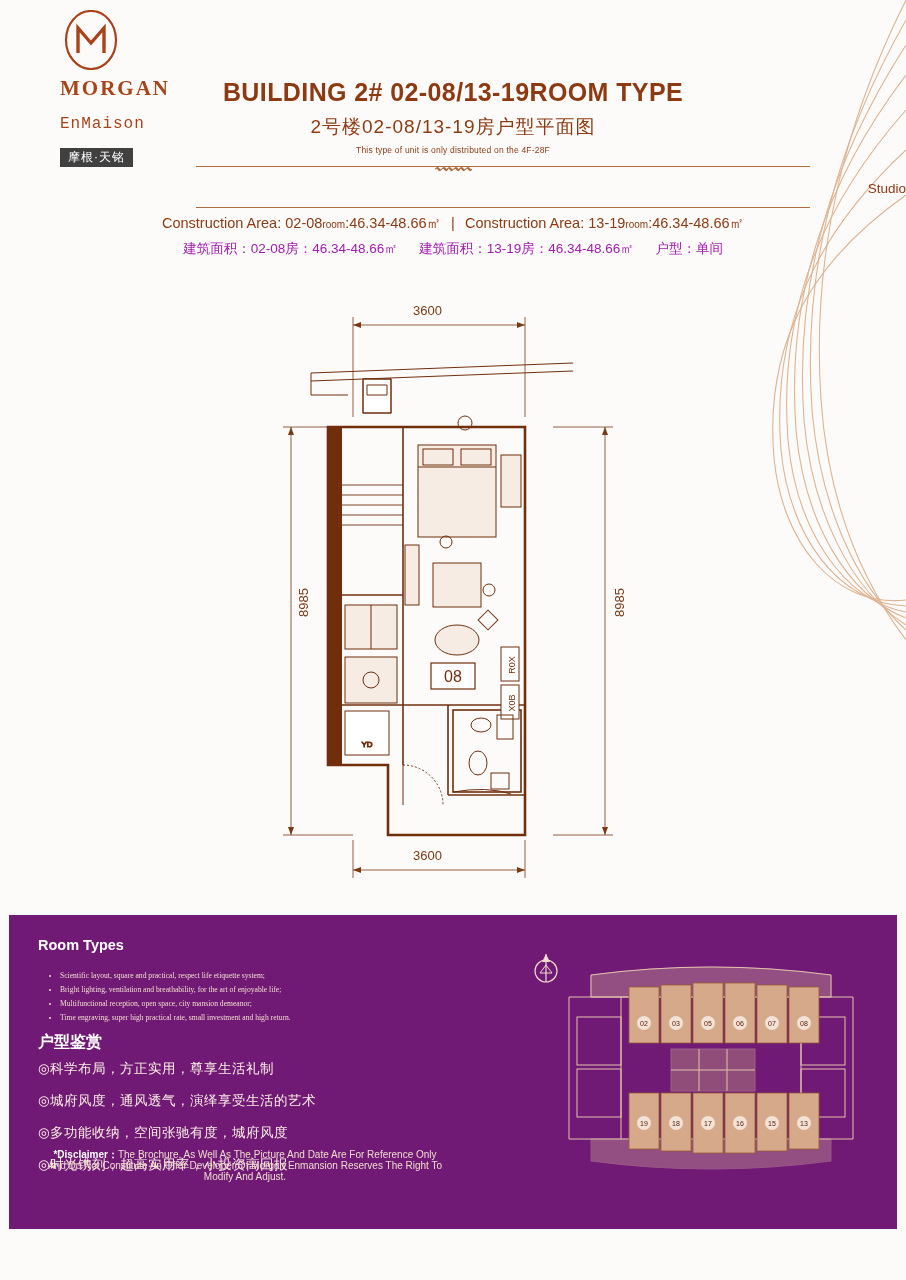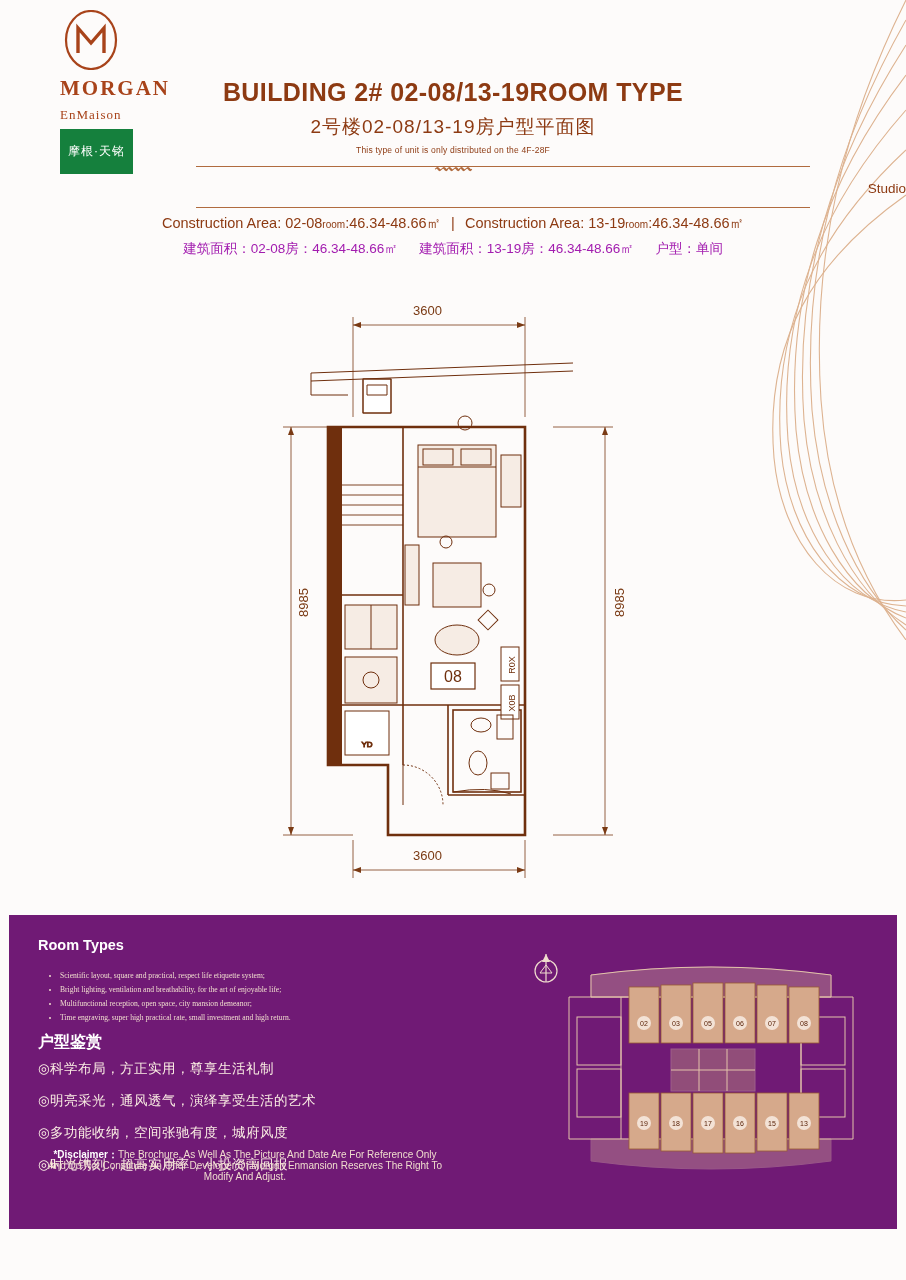--- a/index.html
+++ b/index.html
@@ -45,34 +45,34 @@
   }
   .logo-name {
     font-size: 21px;
     letter-spacing: 2px;
     font-weight: bold;
     margin-top: 2px;
     color: #a8431a;
     font-family: "Liberation Serif", serif;
   }
   .logo-sub {
-    font-size: 13px;
+    font-size: 16px;
     letter-spacing: 1px;
     color: #a8431a;
-    margin-top: 6px;
-    font-family: Liberation Serif, serif;
+    margin-top: 14px;
+    font-family: Liberation Mono, monospace;
   }
   .logo-cn {
     font-size: 12px;
     letter-spacing: 1px;
-    margin-top: 6px;
+    margin-top: 15px;
     color: #fff;
-    background: #15803d;
+    background: #404040;
     display: inline-block;
-    padding: 14px 8px;
+    padding: 1px 8px;
   }
   .title-block {
     position: absolute;
     left: 0;
     right: 0;
     top: 78px;
     text-align: center;
   }
   .title-en {
     font-size: 25px;
@@ -436,21 +436,21 @@
       </ul>
     </div>
 
     <div class="panel-h2">户型鉴赏</div>
 
     <div class="cn-list">
       <div class="cn-item">
         <span class="bullet">◎</span><span>科学布局，方正实用，尊享生活礼制</span>
       </div>
       <div class="cn-item">
-        <span class="bullet">◎</span><span>明亮采光，通风透气，演绎享受生活的艺术</span>
+        <span class="bullet">◎</span><span>城府风度，通风透气，演绎享受生活的艺术</span>
       </div>
       <div class="cn-item">
         <span class="bullet">◎</span><span>多功能收纳，空间张驰有度，城府风度</span>
       </div>
       <div class="cn-item">
         <span class="bullet">◎</span><span>时光镌刻，超高实用率，小投资高回报</span>
       </div>
     </div>
 
     <div class="disclaimer">

